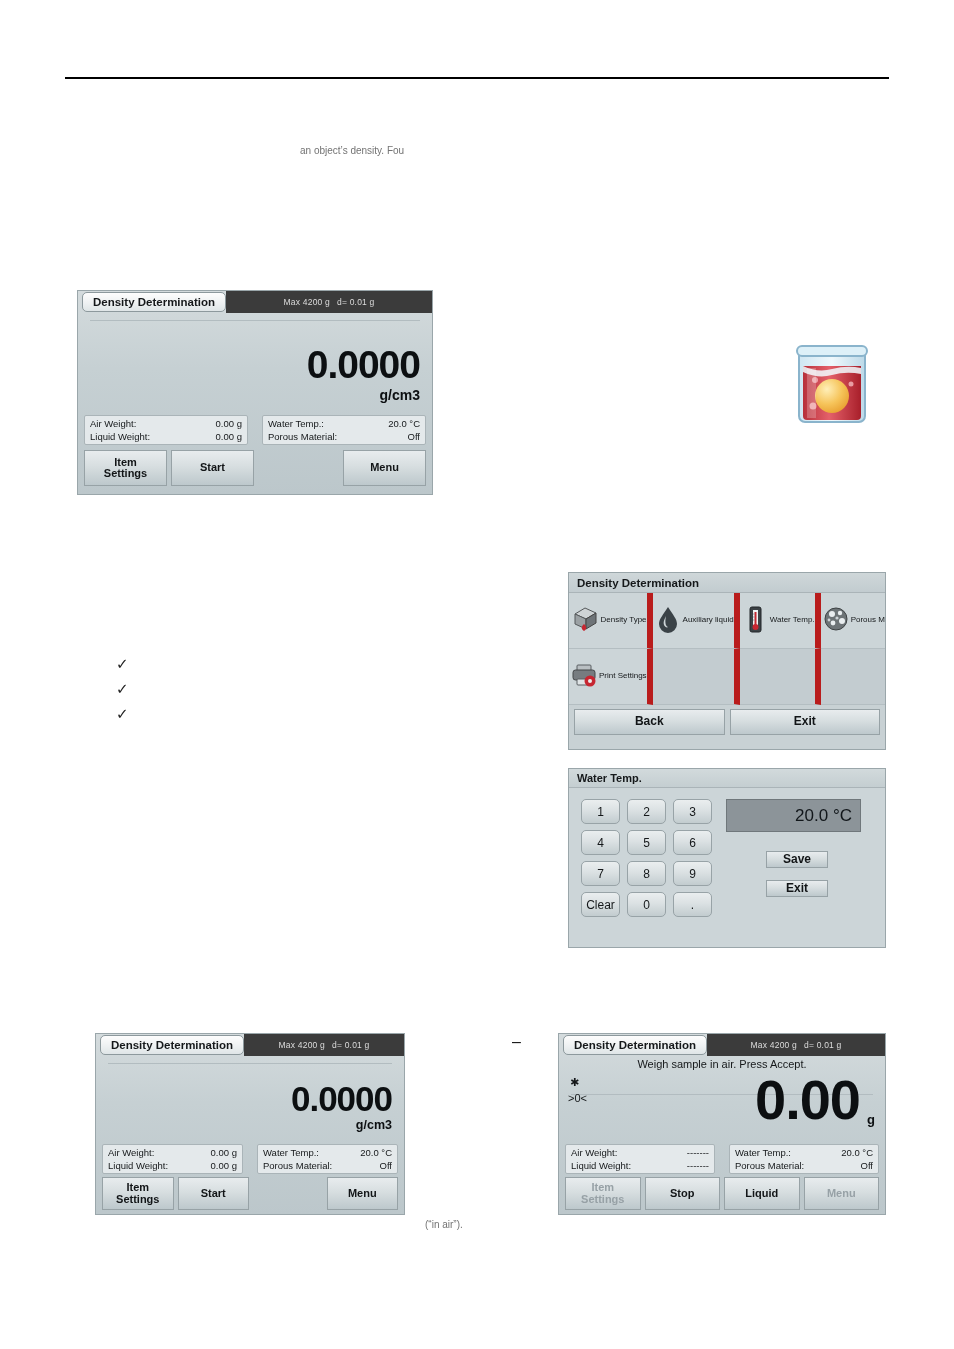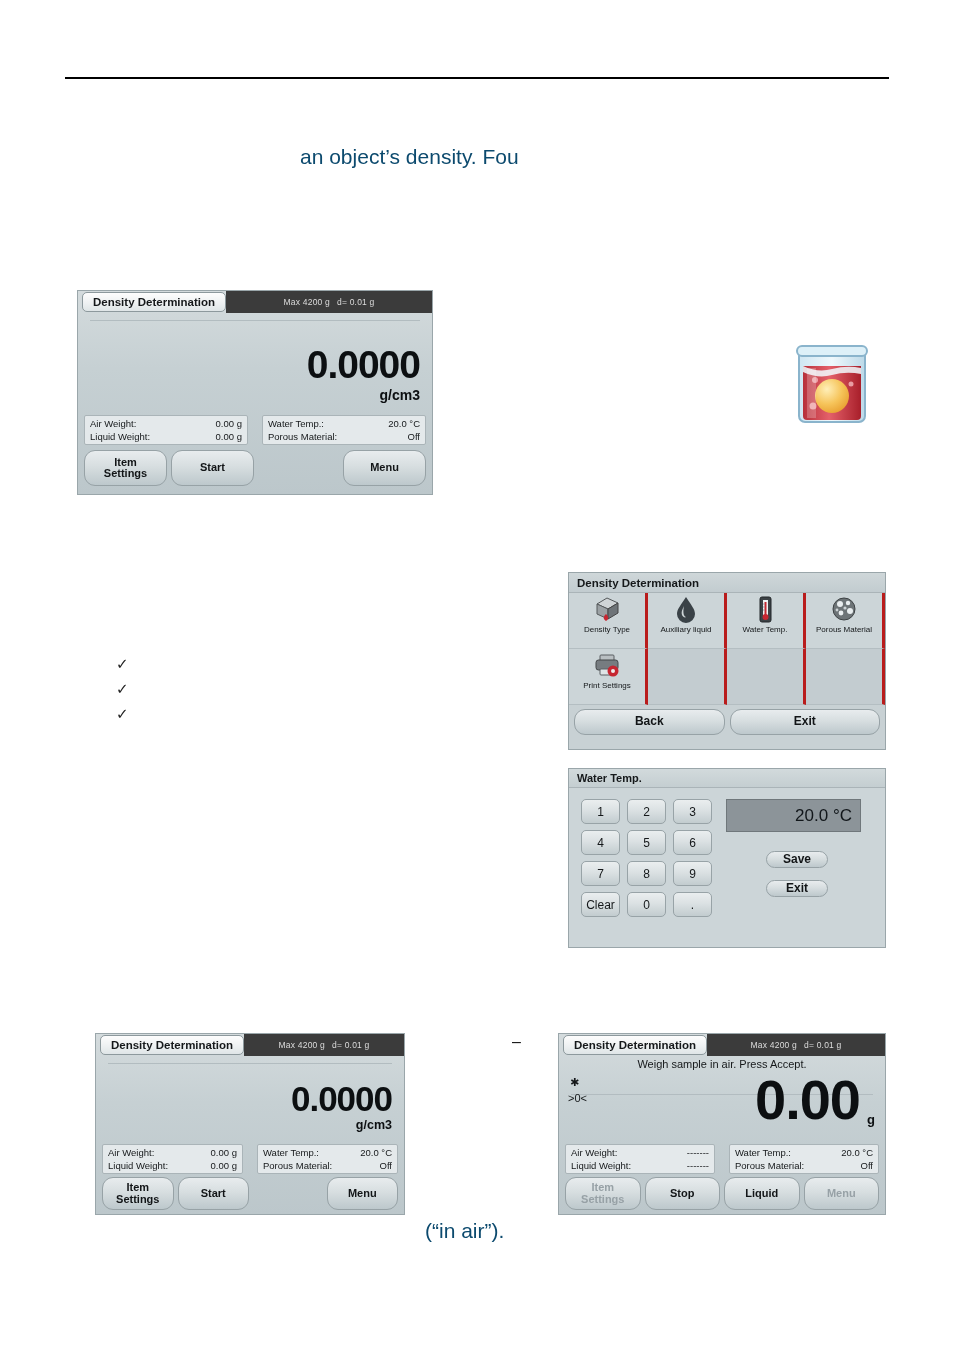--- a/index.html
+++ b/index.html
@@ -5,21 +5,21 @@
   html,body{margin:0;padding:0;}
   body{
     width:954px;height:1349px;background:#ffffff;position:relative;
     font-family:"Liberation Sans","DejaVu Sans",sans-serif;
     -webkit-font-smoothing:antialiased;
   }
   .page{position:absolute;inset:0;}
 
   
   .hrule{position:absolute;left:65px;top:77px;width:824px;height:2px;background:#000;}
-  .body-text{position:absolute;font-size:21px;color:#0c4a6e;white-space:nowrap;}
+  .body-text{position:absolute;font-size:10px;color:#737373;white-space:nowrap;}
   .caption-dash{position:absolute;font-size:16px;color:#111;}
   .checks{position:absolute;left:116px;top:652px;}
   .checks .ck{font-size:15px;color:#222;line-height:25px;font-family:"DejaVu Sans",sans-serif;}
 
   
   .screen{
     position:absolute;
     background:linear-gradient(180deg,#d4dbdd 0%,#c6d0d3 38%,#bcc7cb 100%);
     border:1px solid #9aa6aa;
     box-sizing:border-box;
@@ -56,44 +56,44 @@
   .fieldbox{
     flex:1;background:#e4e9eb;border:1px solid #aab4b8;border-radius:2px;
     padding:1px 5px;box-sizing:border-box;
   }
   .frow{display:flex;justify-content:space-between;font-size:9.5px;color:#15181a;line-height:13px;white-space:nowrap;}
 
   
   .btnrow{position:absolute;left:6px;right:6px;display:flex;gap:4px;}
   .sbtn{
     background:linear-gradient(180deg,#e8ecee 0%,#d7dee0 45%,#bdc8cc 100%);
-    border:1px solid #97a2a6;border-radius:11px;
+    border:1px solid #97a2a6;border-radius:0;
     display:flex;align-items:center;justify-content:center;
     font-weight:bold;font-size:11px;color:#121517;text-align:center;
     line-height:11.5px;box-sizing:border-box;
   }
   .sbtn.ghost{background:transparent;border:none;}
   .sbtn.dim{color:#97a1a6;}
 
   
   .menuscreen{
     position:absolute;background:#c8d1d4;border:1px solid #9aa6aa;
     box-sizing:border-box;overflow:hidden;
   }
   .menutitle{
     height:19px;display:flex;align-items:center;padding-left:8px;
     font-weight:bold;font-size:11.5px;color:#15181a;
     background:linear-gradient(180deg,#cfd7d9 0%,#c2ccd0 100%);
     border-bottom:1px solid #aab4b8;
   }
   .menugrid{display:grid;grid-template-columns:repeat(4,1fr);}
   .mcell{
-    height:56px;border-right:3px solid #b91c1c;border-bottom:1px solid #b4bec2;
-    display:flex;flex-direction:column;align-items:center;justify-content:flex-end;
-    padding-bottom:14px;box-sizing:border-box;background:#ccd5d8;
+    height:56px;border-right:6px solid #b91c1c;border-bottom:1px solid #b4bec2;
+    display:flex;flex-direction:row;align-items:center;justify-content:flex-end;
+    padding-bottom:3px;box-sizing:border-box;background:#ccd5d8;
   }
   .mcell.empty{background:#c3ccd0;}
   .mcell .mico{flex:1;display:flex;align-items:center;justify-content:center;}
   .mcell .mlbl{font-size:8px;color:#15181a;white-space:nowrap;}
   .menubtns{display:flex;gap:5px;padding:4px 5px 5px 5px;}
   .menubtns .sbtn{flex:1;height:26px;font-size:12px;}
 
   
   .keyscreen{
     position:absolute;background:#ccd5d8;border:1px solid #9aa6aa;

